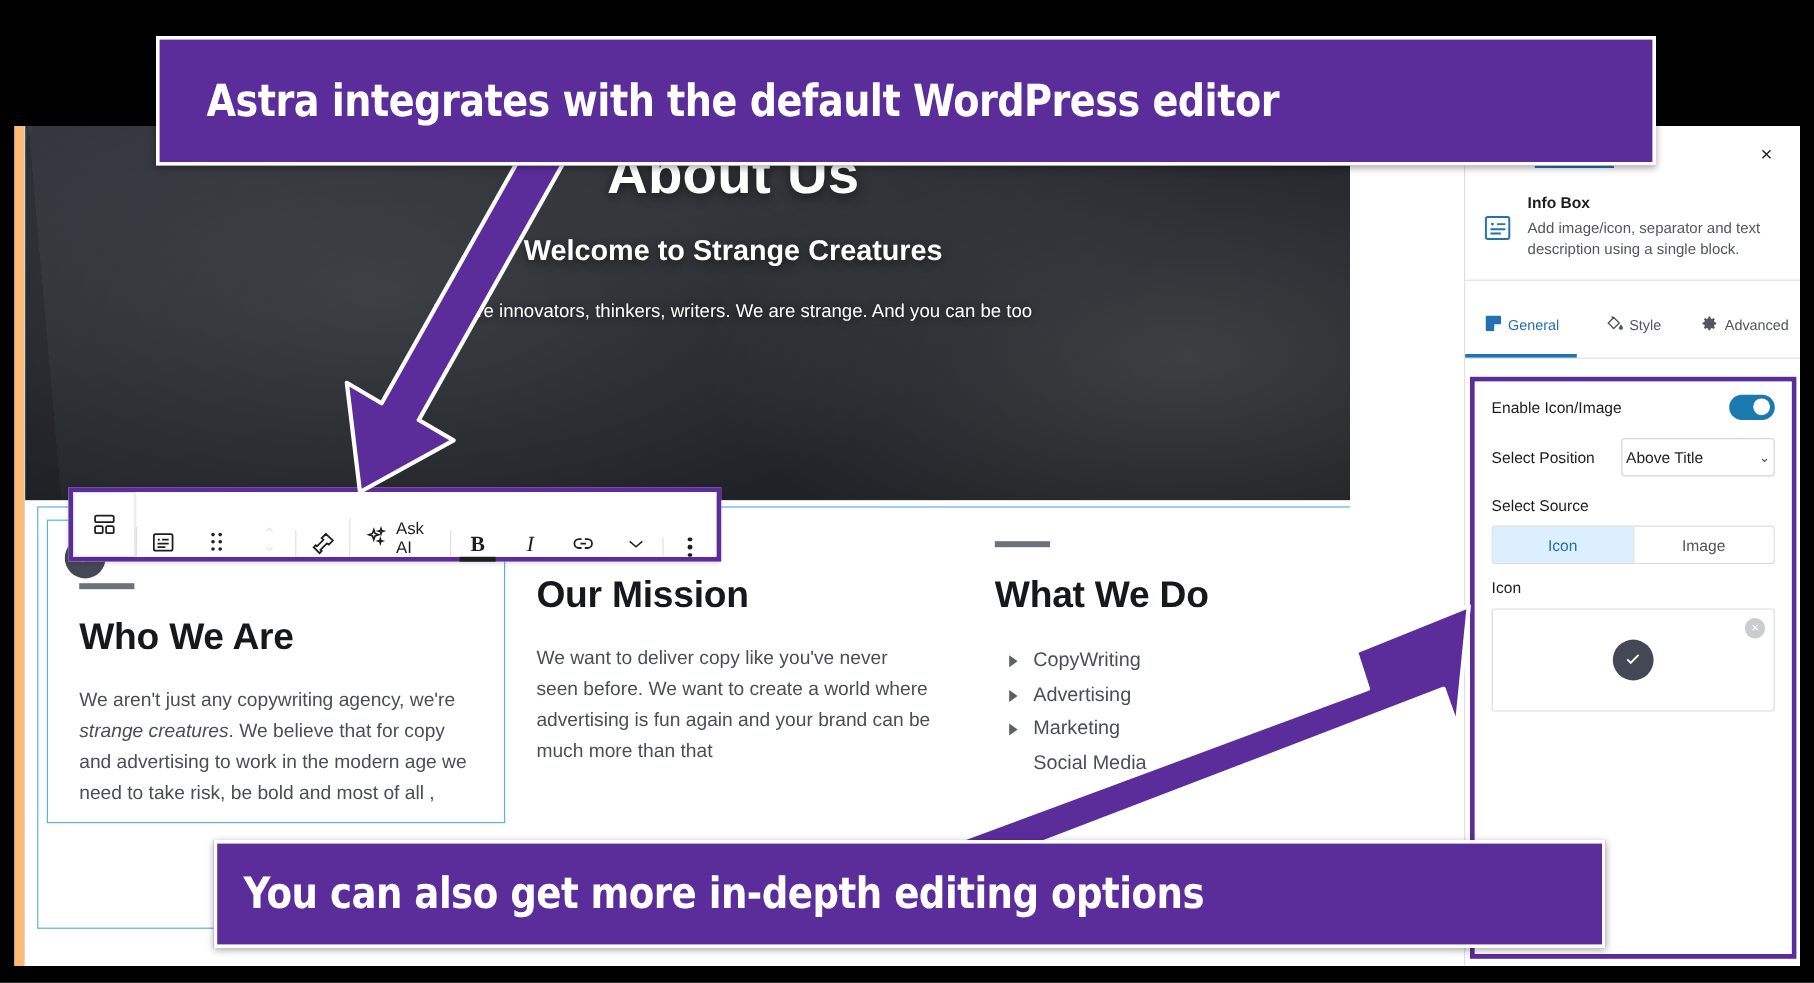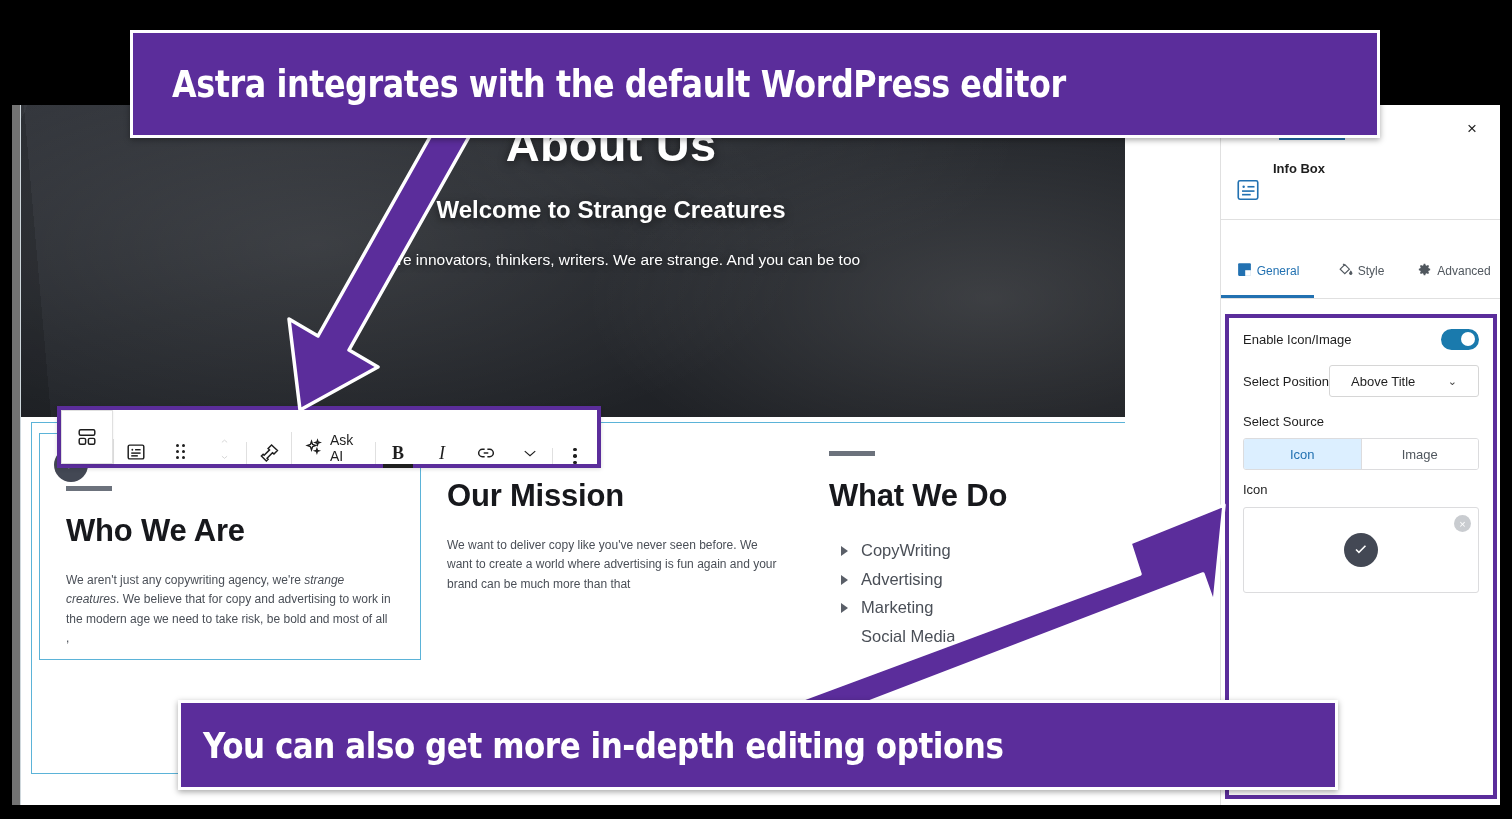--- a/index.html
+++ b/index.html
@@ -18,21 +18,21 @@
     width: 1488px; height: 700px;
     background: #ffffff;
     overflow: hidden;
   }
 
   
   .canvas {
     position: absolute;
     left: 0; top: 0;
     width: 1113px; height: 700px;
-    background: #737373;
+    background: #fdba74;
     overflow: hidden;
   }
   .canvas-inner {
     position: absolute;
     left: 8px; top: 0;
     width: 1182px; height: 700px;
     background: #ffffff;
     border-left: 1px solid #cfd8dd;
     border-right: 1px solid #cfd8dd;
   }
@@ -130,21 +130,21 @@
     background: #6c727c;
     margin-bottom: 22px;
   }
   .card.selected .card-sep { margin-top: 22px; }
   .card-title {
     font-size: 31px; font-weight: bold; color: #17181c;
     letter-spacing: -.2px;
     margin-bottom: 22px;
   }
   .card-body {
-    font-size: 12px; color: #4a4f57; line-height: 1.62;
+    font-size: 16px; color: #4a4f57; line-height: 1.62;
   }
   .card-body em { font-style: italic; }
   .card-list { list-style: none; font-size: 16.5px; color: #4a4f57; }
   .card-list li {
     line-height: 1.73;
     padding-left: 32px;
     position: relative;
   }
   .card-list li.bulleted::before {
     content: "";
@@ -240,25 +240,25 @@
     position: relative;
     border: 2px solid #1a7aad;
     cursor: pointer;
   }
   .toggle .knob {
     position: absolute; right: 2px; top: 1.5px;
     width: 14px; height: 14px; border-radius: 50%;
     background: #fff;
   }
   .select {
-    width: 150px; height: 32px;
+    width: 128px; height: 32px;
     border: 1px solid #d6d6d6; border-radius: 3px;
     background: #fff;
     display: flex; align-items: center; justify-content: space-between;
-    padding: 0 21px;
+    padding: 0 3px;
     font-size: 13px; color: #1e1e1e;
     cursor: pointer;
   }
   .select .chev { font-size: 11px; color: #444; }
   .field-label { font-size: 13px; color: #1e1e1e; margin: 12px 0 9px; }
   .segmented {
     display: flex;
     border: 1px solid #dcdcde; border-radius: 3px;
     overflow: hidden;
     height: 32px;
@@ -430,20 +430,21 @@
           <svg viewBox="0 0 24 24" fill="none" stroke="#2271b1" stroke-width="1.5">
             <rect x="3" y="3.5" width="18" height="17" rx="1.5"></rect>
             <circle cx="8" cy="9" r="1.1" fill="#2271b1" stroke="none"></circle>
             <line x1="11.5" y1="9" x2="18" y2="9"></line>
             <line x1="6.5" y1="13" x2="18" y2="13"></line>
             <line x1="6.5" y1="16.3" x2="14.5" y2="16.3"></line>
           </svg>
         </div>
         <div>
           <div class="sb-blocktitle">Info Box</div>
+          <div class="sb-blockdesc">Add image/icon, separator and text description using a single block.</div>
         </div>
       </div>
 
       <div class="sb-tabs">
         <div class="sb-tab active">
           <span>
             <svg viewBox="0 0 24 24">
                 <rect x="3" y="3" width="18" height="18" rx="1.5" fill="#2271b1"></rect>
                 <rect x="13" y="13" width="8" height="8" fill="#fff"></rect>
               </svg>

